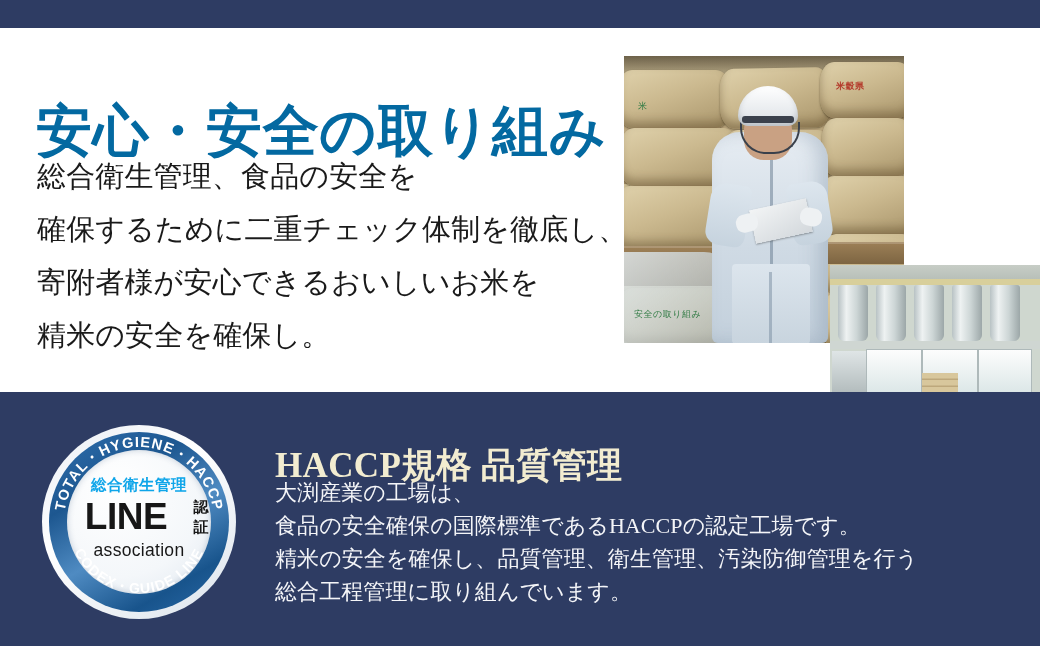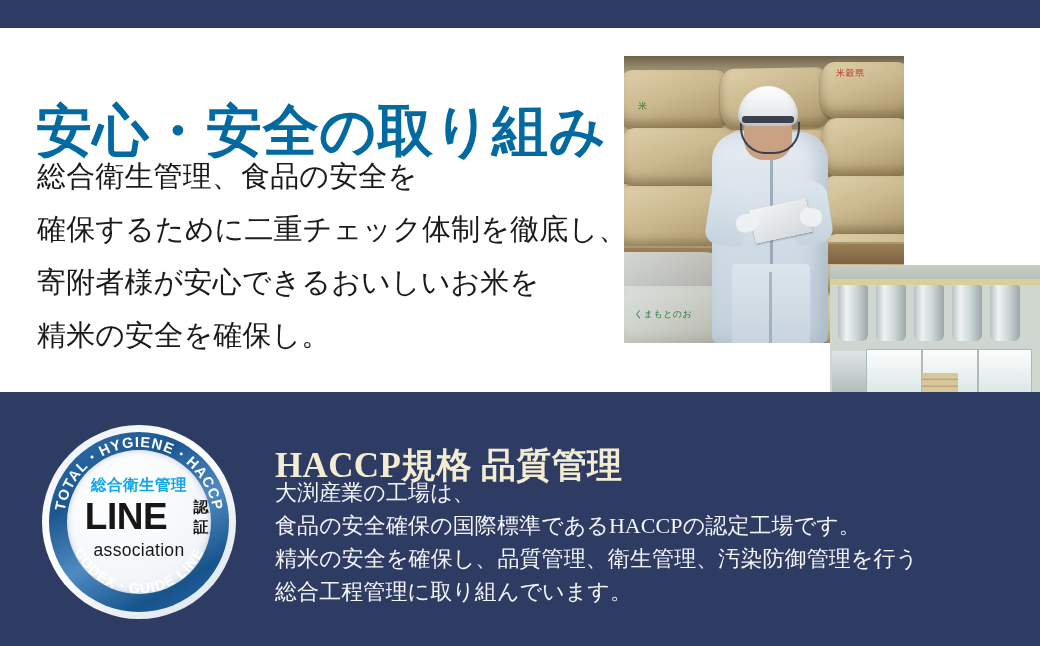--- a/index.html
+++ b/index.html
@@ -390,22 +390,22 @@
       <div class="sack s11"></div>
       <div class="sack s12"></div>
       <div class="sack s13"></div>
 
       <div class="pallet p1"></div>
       <div class="pallet p2"></div>
       <div class="plastic"></div>
 
       <span class="sack-label" style="left:14px; top:44px;">米</span>
       <span class="sack-label" style="left:118px; top:160px;">お米</span>
-      <span class="sack-label" style="left:10px; top:252px;">くまもとのお</span>
-      <span class="sack-label red" style="left:212px; top:11px;">米穀県</span>
+      <span class="sack-label" style="left:10px; top:252px;">安全の取り組み</span>
+      <span class="sack-label red" style="left:212px; top:24px;font-weight:bold;">米穀県</span>
 
       <div class="worker-body"></div>
       <div class="worker-zip"></div>
       <div class="worker-arm-l"></div>
       <div class="worker-arm-r"></div>
       <div class="worker-legs"></div>
       <div class="worker-head"></div>
       <div class="worker-chinstrap"></div>
       <div class="worker-helmet"></div>
       <div class="clipboard"></div>

